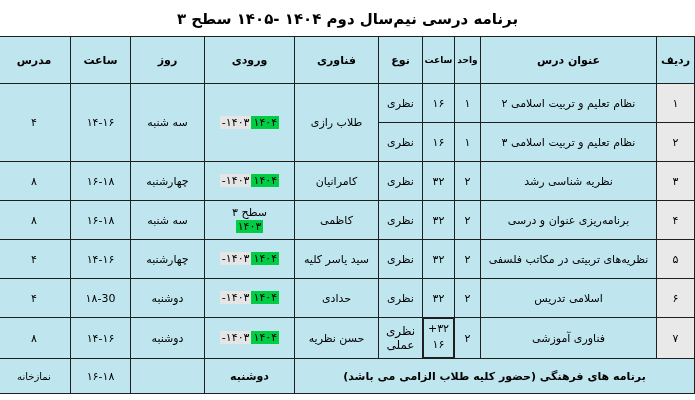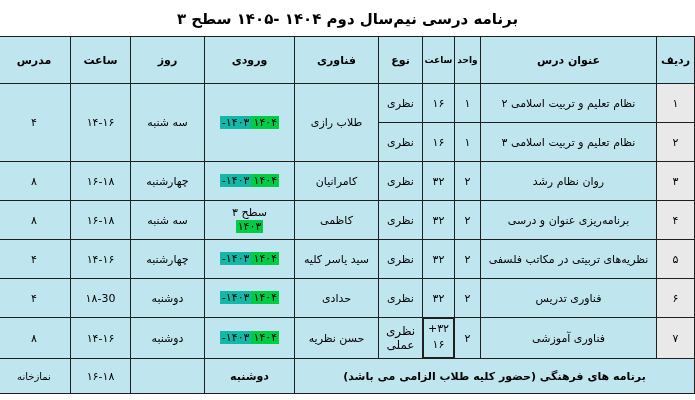--- a/index.html
+++ b/index.html
@@ -54,21 +54,21 @@
   }
   td.title-cell {
     font-size: 11.5px;
     text-align: center;
   }
   td.row-num {
     background: #e9e9e9;
     font-size: 11px;
   }
   .hl-yellow {
-    background: #14b8a6;
+    background: #e5e5e5;
     padding: 0 2px;
     display: inline-block;
     line-height: 13px;
   }
   .hl-green {
     background: #00cc44;
     padding: 0 2px;
     display: inline-block;
     line-height: 13px;
   }
@@ -160,21 +160,21 @@
       <tr>
         <td class="row-num">۲</td>
         <td class="title-cell">نظام تعلیم و تربیت اسلامی ۳</td>
         <td>۱</td>
         <td>۱۶</td>
         <td>نظری</td>
       </tr>
 
       <tr>
         <td class="row-num">۳</td>
-        <td class="title-cell">روان نظام رشد</td>
+        <td class="title-cell">نظریه شناسی رشد</td>
         <td>۲</td>
         <td>۳۲</td>
         <td>نظری</td>
         <td>کامرانیان</td>
         <td>
           <span class="entry-stack">
             <span class="entry-line"><span class="hl-green">۱۴۰۴</span><span class="hl-yellow">۱۴۰۳-</span></span>
           </span>
         </td>
         <td>چهارشنبه</td>
@@ -212,21 +212,21 @@
             <span class="entry-line"><span class="hl-green">۱۴۰۴</span><span class="hl-yellow">۱۴۰۳-</span></span>
           </span>
         </td>
         <td>چهارشنبه</td>
         <td>۱۴-۱۶</td>
         <td>۴</td>
       </tr>
 
       <tr>
         <td class="row-num">۶</td>
-        <td class="title-cell">فناوری تدریس</td>
+        <td class="title-cell">اسلامی تدریس</td>
         <td>۲</td>
         <td>۳۲</td>
         <td>نظری</td>
         <td>حدادی</td>
         <td>
           <span class="entry-stack">
             <span class="entry-line"><span class="hl-green">۱۴۰۴</span><span class="hl-yellow">۱۴۰۳-</span></span>
           </span>
         </td>
         <td>دوشنبه</td>

